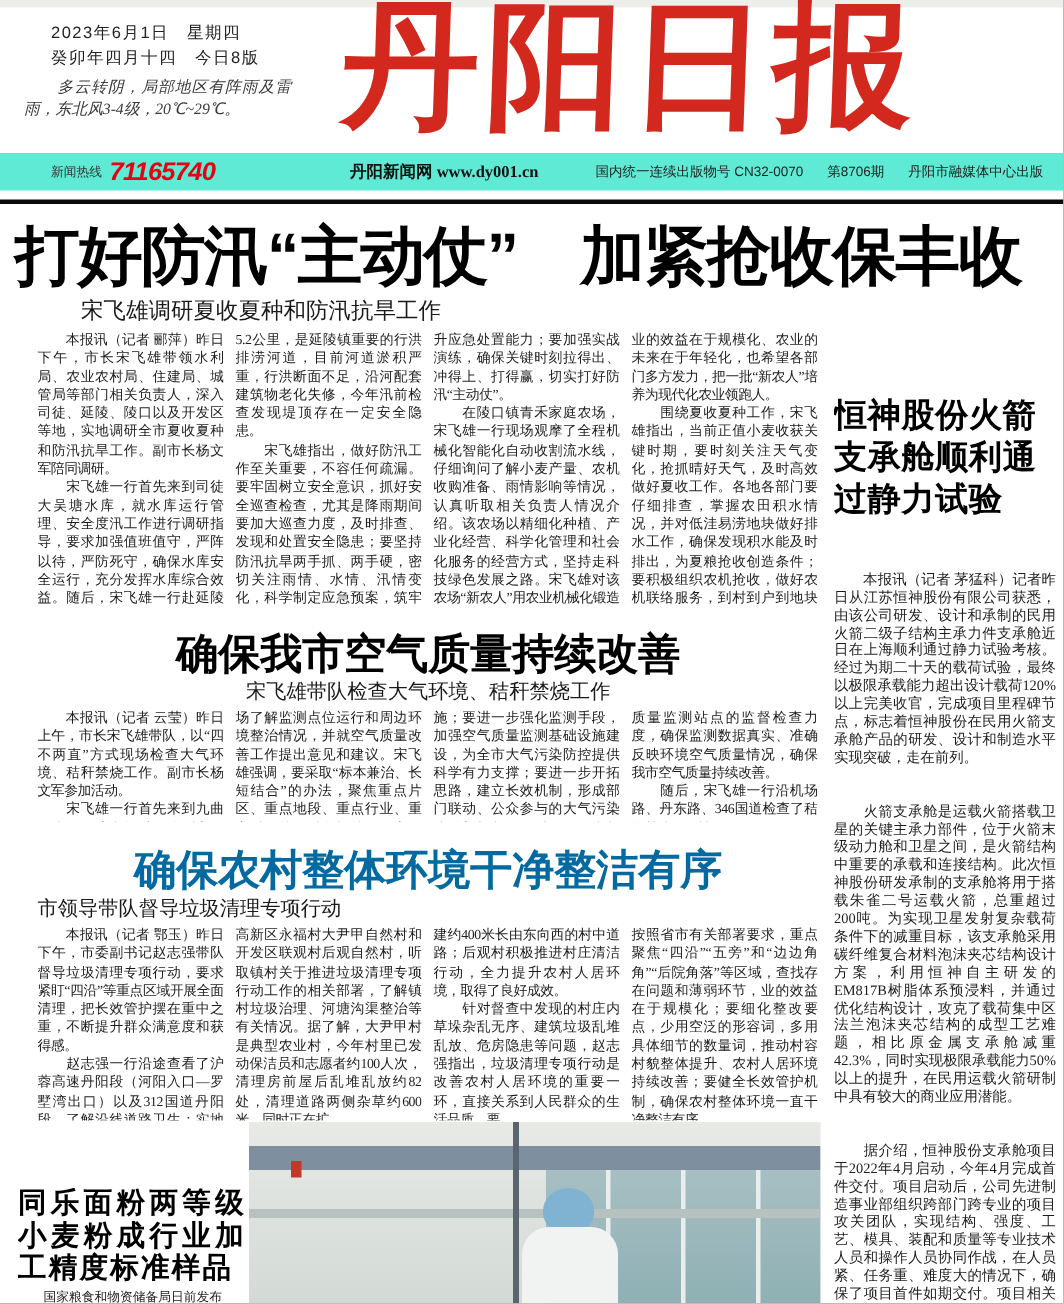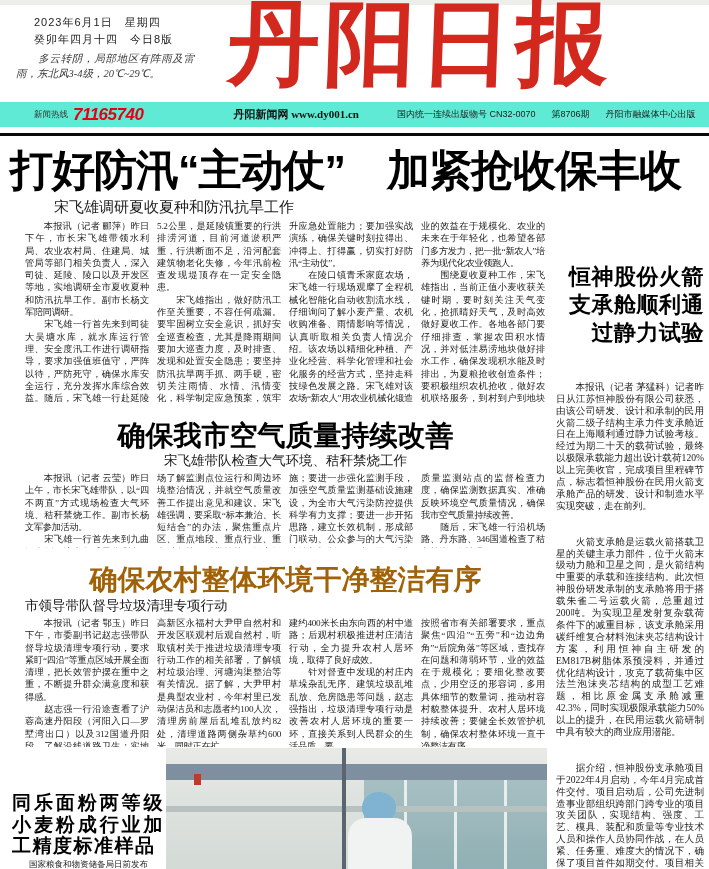--- a/index.html
+++ b/index.html
@@ -31,32 +31,32 @@
            font-weight:700;letter-spacing:-1px;color:#000;white-space:nowrap;}
   .lead-subhead{left:30px;top:198px;font-size:15px;font-weight:500;color:#1a1a1a;margin-left:24px;}
   .cols{display:flex;gap:8px;overflow:hidden;}
   .lead-body{left:25px;top:220px;width:521px;height:184px;}
   .col{flex:0 0 124px;width:124px;font-size:9.2px;line-height:12.3px;
        letter-spacing:-0.3px;text-align:justify;white-space:pre-wrap;overflow:hidden;
        font-family:"Liberation Serif",serif;color:#1c1c1c;}
   
   .sidebar{left:556px;top:216px;width:148px;height:652px;overflow:hidden;}
   .sidebar-headline{margin-top:47px;font-size:22px;line-height:28px;font-weight:800;
-       letter-spacing:0.5px;color:#000;text-align:right;}
+       letter-spacing:0.5px;color:#000;}
   .sidebar-body{margin-top:10px;font-size:9.6px;line-height:11.9px;text-align:justify;
        white-space:pre-wrap;font-family:"Liberation Serif",serif;color:#1c1c1c;}
   
   .air-headline{left:25px;top:417px;width:521px;text-align:center;font-size:28px;
        font-weight:800;color:#000;white-space:nowrap;}
   .air-subhead{left:25px;top:452px;width:521px;text-align:center;font-size:13.5px;
        font-weight:500;color:#1a1a1a;}
   .air-body{left:25px;top:472px;width:521px;height:76px;}
   
   .rural-headline{left:25px;top:561px;width:521px;text-align:center;font-size:28px;
-       font-weight:800;color:#a16207;white-space:nowrap;}
+       font-weight:800;color:#0369a1;white-space:nowrap;}
   .rural-subhead{left:25px;top:597px;width:521px;font-size:13.5px;
        font-weight:500;color:#1a1a1a;}
   .rural-body{left:25px;top:617px;width:521px;height:130px;}
   
   .photo{left:166px;top:748px;width:381px;height:121px;overflow:hidden;
          background:linear-gradient(#e8eae6 0%,#dfe3e0 40%,#d3dad6 100%);}
   .ph-beam{position:absolute;left:0;top:16px;width:381px;height:16px;background:#7e90a0;}
   .ph-rail{position:absolute;left:0;top:58px;width:381px;height:6px;background:#b7c2c0;}
   .ph-glass{position:absolute;left:198px;top:32px;width:183px;height:89px;
             background:linear-gradient(#a7bfc2,#8fb0b4);}

